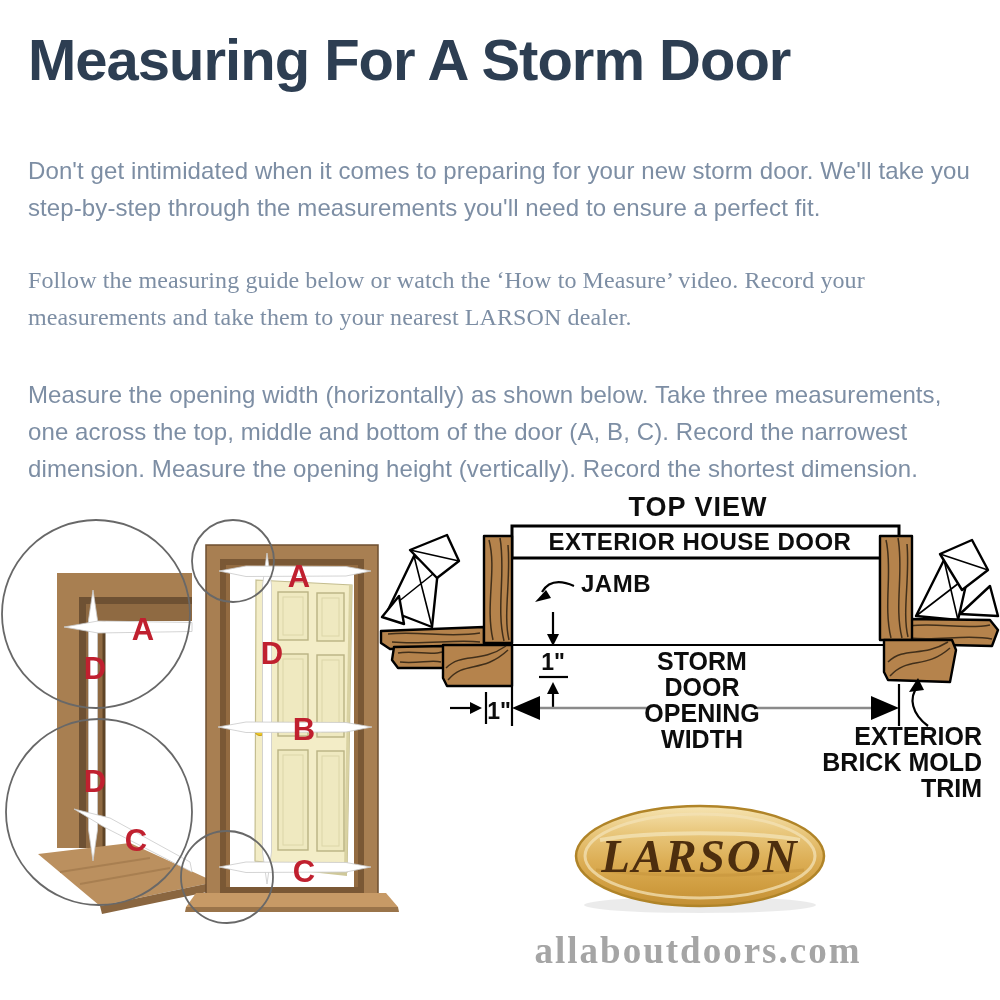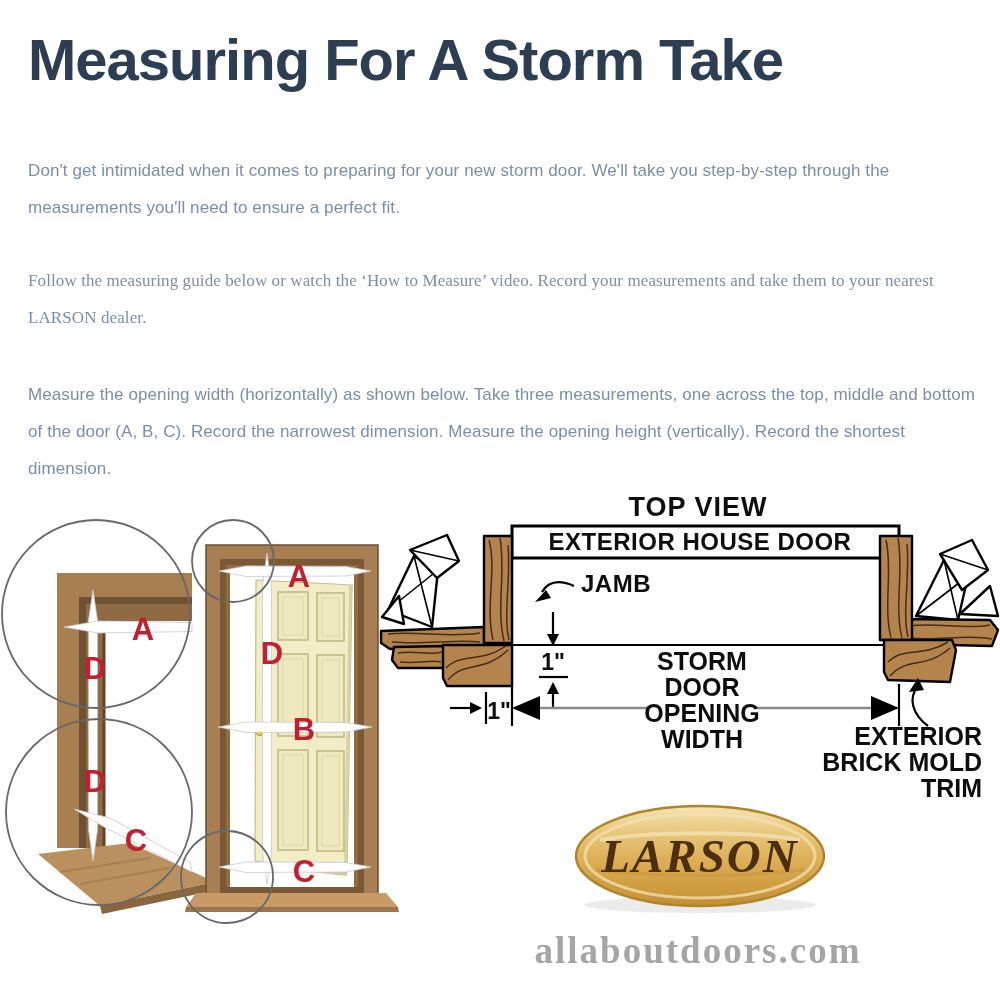--- a/index.html
+++ b/index.html
@@ -1,20 +1,20 @@
 <!DOCTYPE html>
 <html><head>
 <meta charset="utf-8">
 <style>
   html,body{margin:0;padding:0;background:#ffffff;}
   body{width:1000px;height:1000px;position:relative;overflow:hidden;
        font-family:"Liberation Sans","DejaVu Sans",sans-serif;}
   .page-title{position:absolute;left:28px;top:26px;font-size:58px;font-weight:bold;
        color:#2d3e52;letter-spacing:-1px;margin:0;}
-  .intro-p{position:absolute;left:28px;width:958px;font-size:17px;line-height:37px;
+  .intro-p{position:absolute;left:28px;width:958px;font-size:24px;line-height:37px;
        color:#7d8ea4;margin:0;letter-spacing:0.1px;}
   #p1{top:152px;} #p2{top:262px;font-family:Liberation Serif, serif;} #p3{top:376px;}
   svg{position:absolute;left:0;top:0;}
   .dlabel{font-family:"Liberation Sans","DejaVu Sans",sans-serif;font-weight:bold;fill:#0d0d0d;}
   .rletter{font-family:"Liberation Sans","DejaVu Sans",sans-serif;font-weight:bold;
        font-size:31px;fill:#c0202f;text-anchor:middle;}
   .grain{stroke:#241a0e;stroke-width:1.5;fill:none;opacity:.8;}
   .sheath{fill:#ffffff;stroke:#000000;stroke-width:2.4;stroke-linejoin:round;}
   .sline{stroke:#000;stroke-width:1.6;fill:none;}
   .wood{fill:#b5834c;stroke:#000;stroke-width:2.4;stroke-linejoin:round;}
@@ -22,21 +22,21 @@
   .spike{fill:#ffffff;stroke:#c9c9c9;stroke-width:0.8;}
   .zoomcircle{fill:none;stroke:#686868;stroke-width:1.8;}
   .logo-text{font-family:"Liberation Serif","DejaVu Serif",serif;font-weight:bold;
        font-style:italic;font-size:47px;fill:#4d2e0e;text-anchor:middle;letter-spacing:2px;}
   .site-text{font-family:"Liberation Serif","DejaVu Serif",serif;font-weight:bold;
        font-size:37px;fill:#a5a5a5;text-anchor:middle;letter-spacing:2px;}
 </style>
 </head>
 <body>
 
-<h1 class="page-title">Measuring For A Storm Take</h1>
+<h1 class="page-title">Measuring For A Storm Door</h1>
 <p class="intro-p" id="p1">Don't get intimidated when it comes to preparing for your new storm door. We'll take you step-by-step through the measurements you'll need to ensure a perfect fit.</p>
 <p class="intro-p" id="p2">Follow the measuring guide below or watch the ‘How to Measure’ video.  Record your measurements and take them to your nearest LARSON dealer.</p>
 <p class="intro-p" id="p3">Measure the opening width (horizontally) as shown below. Take three measurements, one across the top, middle and bottom of the door (A, B, C). Record the narrowest dimension. Measure the opening height (vertically).  Record the shortest dimension.</p>
 
 <svg width="1000" height="1000" viewBox="0 0 1000 1000">
   <defs>
     <linearGradient id="gold" x1="0" y1="0" x2="0" y2="1">
       <stop offset="0" stop-color="#f6e4b2"></stop>
       <stop offset="0.25" stop-color="#e9c87e"></stop>
       <stop offset="0.55" stop-color="#dcae55"></stop>

